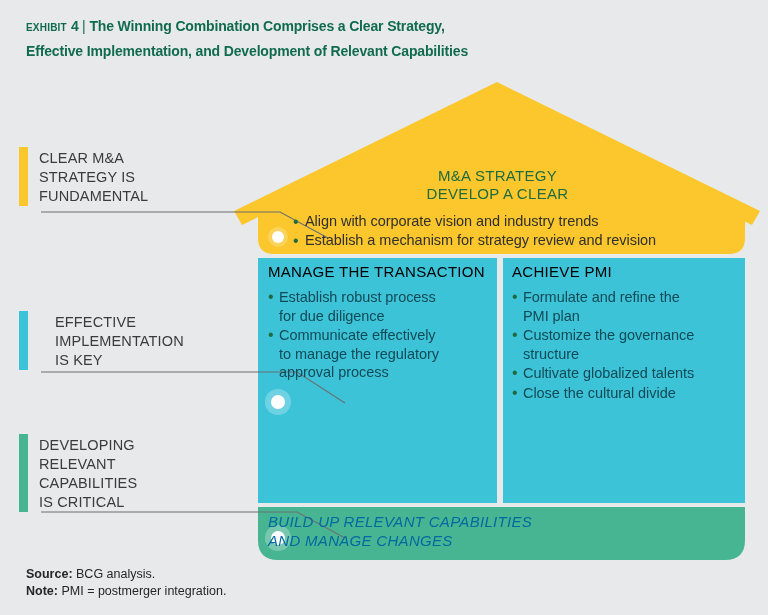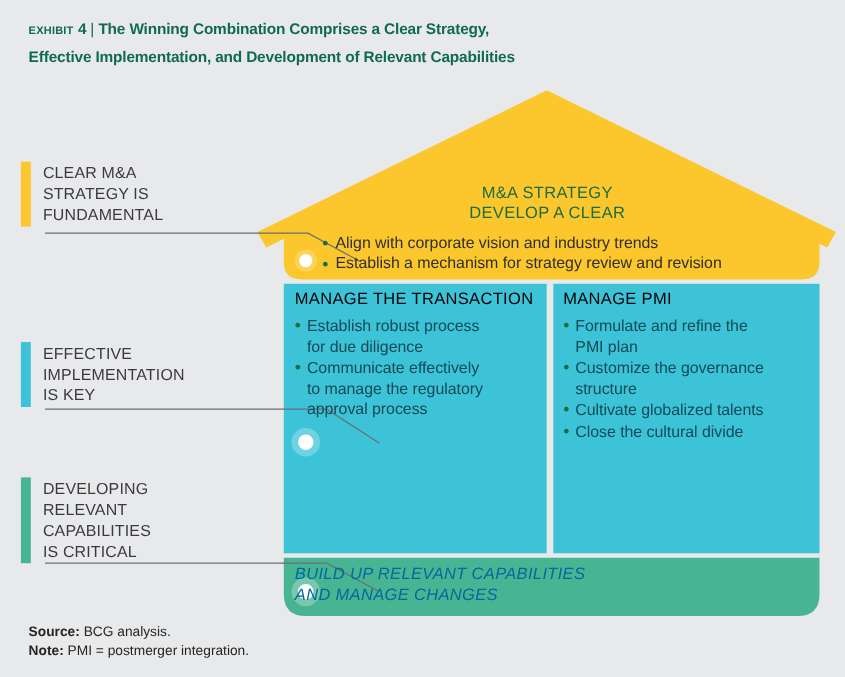--- a/index.html
+++ b/index.html
@@ -67,21 +67,21 @@
   .callout-text {
     font-size: 14.5px;
     line-height: 19px;
     color: #3b3b3d;
     letter-spacing: 0.15px;
     padding-top: 2px;
     white-space: pre-line;
   }
   #callout-strategy { left: 19px; top: 147px; }
   #callout-strategy .callout-bar { background: #fcc72c; }
-  #callout-implementation { left: 19px; top: 311px; }
+  #callout-implementation { left: 19px; top: 311px; gap: 16px; }
   #callout-implementation .callout-bar { background: #3dc3d8; }
   #callout-capabilities { left: 19px; top: 434px; justify-content: space-between; }
   #callout-capabilities .callout-bar { background: #48b592; }
 
   
   .overlay { position: absolute; }
 
   #roof-title {
     left: 290px;
     top: 167px;
@@ -264,21 +264,21 @@
   </div>
   <div class="col-bullet">
     <span class="dot">•</span>
     <span class="txt">Communicate effectively
 to manage the regulatory
 approval process</span>
   </div>
 </div>
 
 <div class="teal-col" id="col-right">
-  <div class="col-head">MANAGE PMI</div>
+  <div class="col-head">ACHIEVE PMI</div>
   <div class="col-bullet">
     <span class="dot">•</span>
     <span class="txt">Formulate and refine the
 PMI plan</span>
   </div>
   <div class="col-bullet">
     <span class="dot">•</span>
     <span class="txt">Customize the governance
 structure</span>
   </div>

